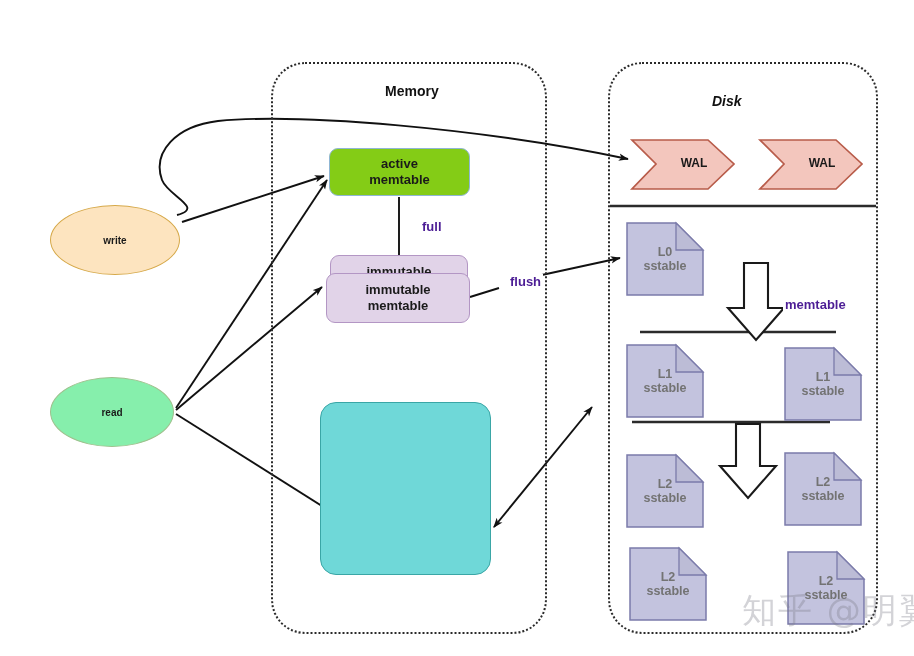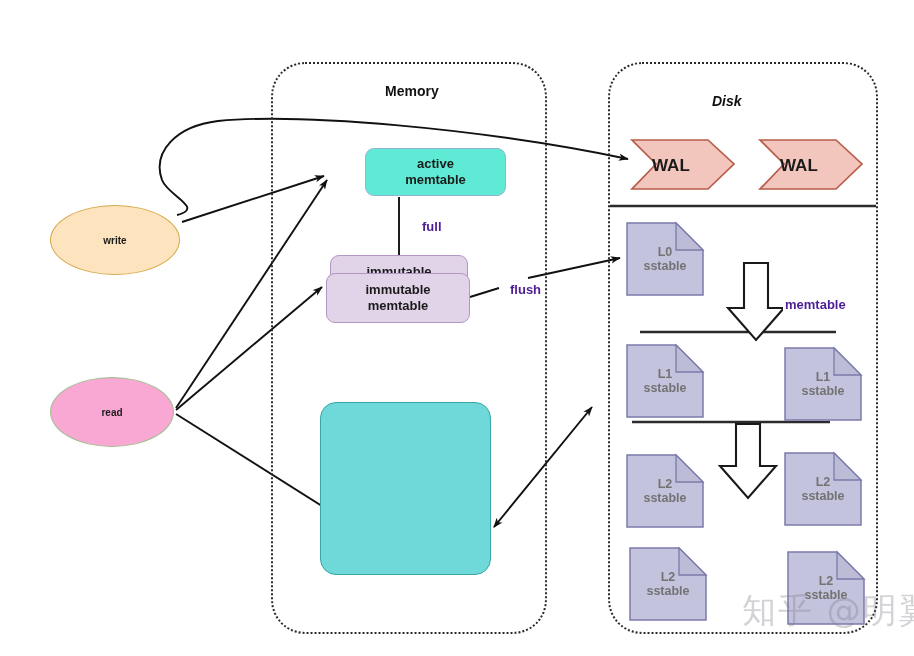--- a/index.html
+++ b/index.html
@@ -75,30 +75,29 @@
     font-size: 10px;
     font-weight: bold;
     color: #1a1a1a;
     z-index: 4;
   }
   .ellipse-write {
     background: #fde4bf;
     border: 1.6px solid #d6a94a;
   }
   .ellipse-read {
-    background: #f9a8d4;
+    background: #86efac;
     border: 1.6px solid #9fc08d;
   }
   
   .box-active {
-    background: #5eead4;
+    background: #84cc16;
     border: 1.4px solid #8fb6d4;
     border-radius: 9px;
     font-size: 13px;
-    margin-left: 36px;
   }
   .box-immutable {
     background: #e1d3e8;
     border: 1.4px solid #b396c4;
     border-radius: 9px;
     font-size: 13px;
   }
   
   .cache-outer {
     background: #6fd8d8;
@@ -108,26 +107,26 @@
   }
   .cache-inner {
     background: #6fd8d8;
     border: 1.6px solid #2d8f8f;
     border-radius: 12px;
     font-size: 13px;
     z-index: 4;
   }
   .wal-text {
     position: absolute;
-    font-size: 17px;
+    font-size: 12px;
     font-weight: bold;
     color: #1a1a1a;
     z-index: 5;
     white-space: nowrap;
-    text-align: left;
+    text-align: center;
   }
   .sstable-text {
     position: absolute;
     font-size: 12.5px;
     font-weight: bold;
     color: #737373;
     z-index: 6;
     text-align: center;
     line-height: 1.15;
     white-space: nowrap;
@@ -243,18 +242,18 @@
   <div class="node box-immutable" id="node-immutable-front" style="left: 326px; top: 273px; width: 144px; height: 50px;">
     <span>
       <span>immutable</span><br>
       <span>memtable</span>
     </span>
   </div>
 
   <div class="node cache-outer" id="cache-outer" style="left: 320px; top: 402px; width: 171px; height: 173px;"></div>
 
   <div class="edge-label" id="label-full" style="left: 420px; top: 219px;">full</div>
-  <div class="edge-label" id="label-flush" style="left: 508px; top: 282px; text-align: center;">flush</div>
+  <div class="edge-label" id="label-flush" style="left: 508px; top: 274px; text-align: center;">flush</div>
   <div class="edge-label" id="label-compact" style="left: 783px; top: 297px;">memtable</div>
 
   <div class="watermark" id="watermark" style="left: 742px; top: 588px;">知乎 @明翼</div>
 
 </div>
 
 </body></html>

